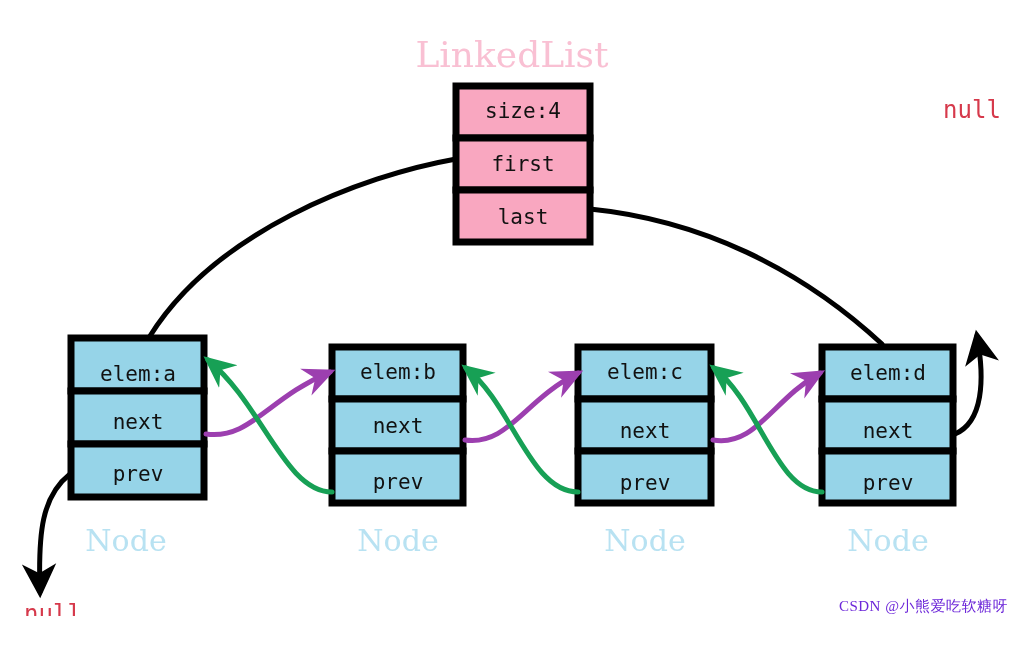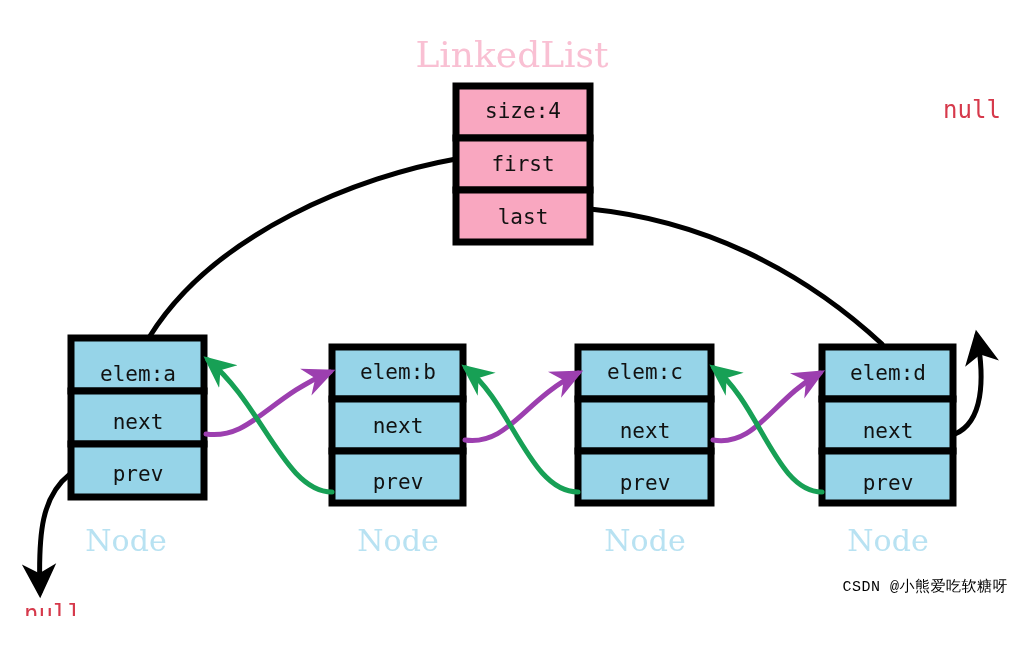--- a/index.html
+++ b/index.html
@@ -45,24 +45,24 @@
   }
   .null-label {
     font-family: "DejaVu Sans Mono", "Liberation Mono", monospace;
     font-size: 24px;
     text-anchor: middle;
     dominant-baseline: middle;
   }
   .watermark {
     position: absolute;
     right: 14px;
-    bottom: 20px;
-    font-family: Liberation Mono, monospace;
+    bottom: 0;
+    font-family: Liberation Serif, serif;
     font-size: 15px;
-    color: #000000;
+    color: #6d28d9;
     white-space: nowrap;
     letter-spacing: 0.5px;
     user-select: none;
   }
 </style>
 </head>
 <body>
 
 <div id="canvas">
 

